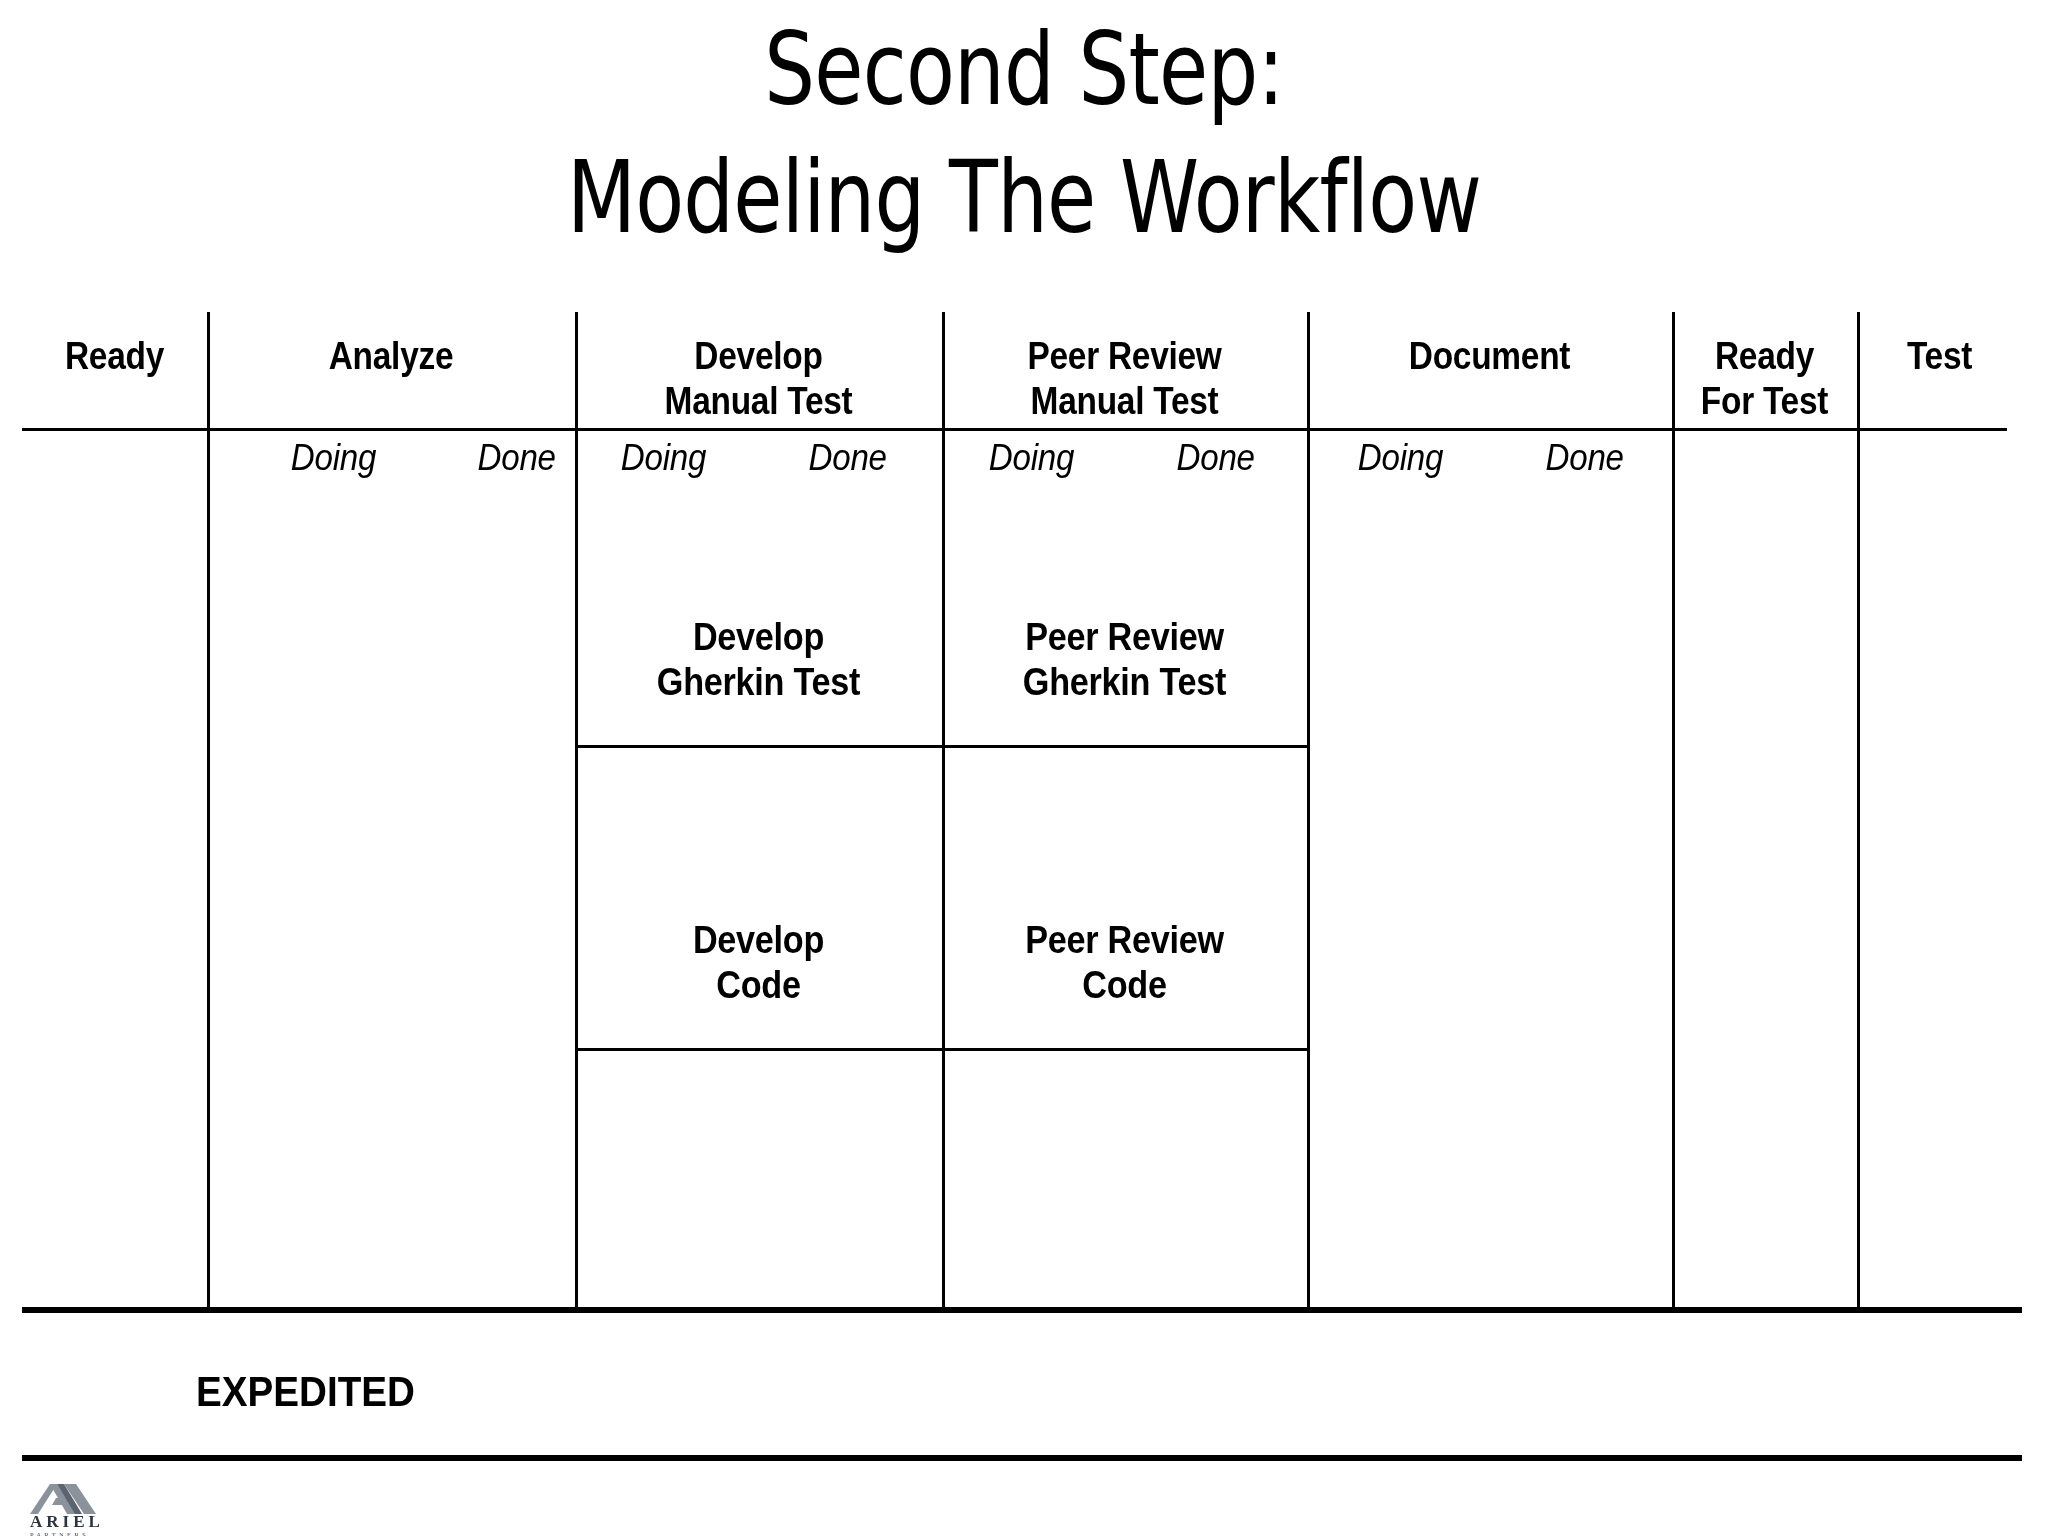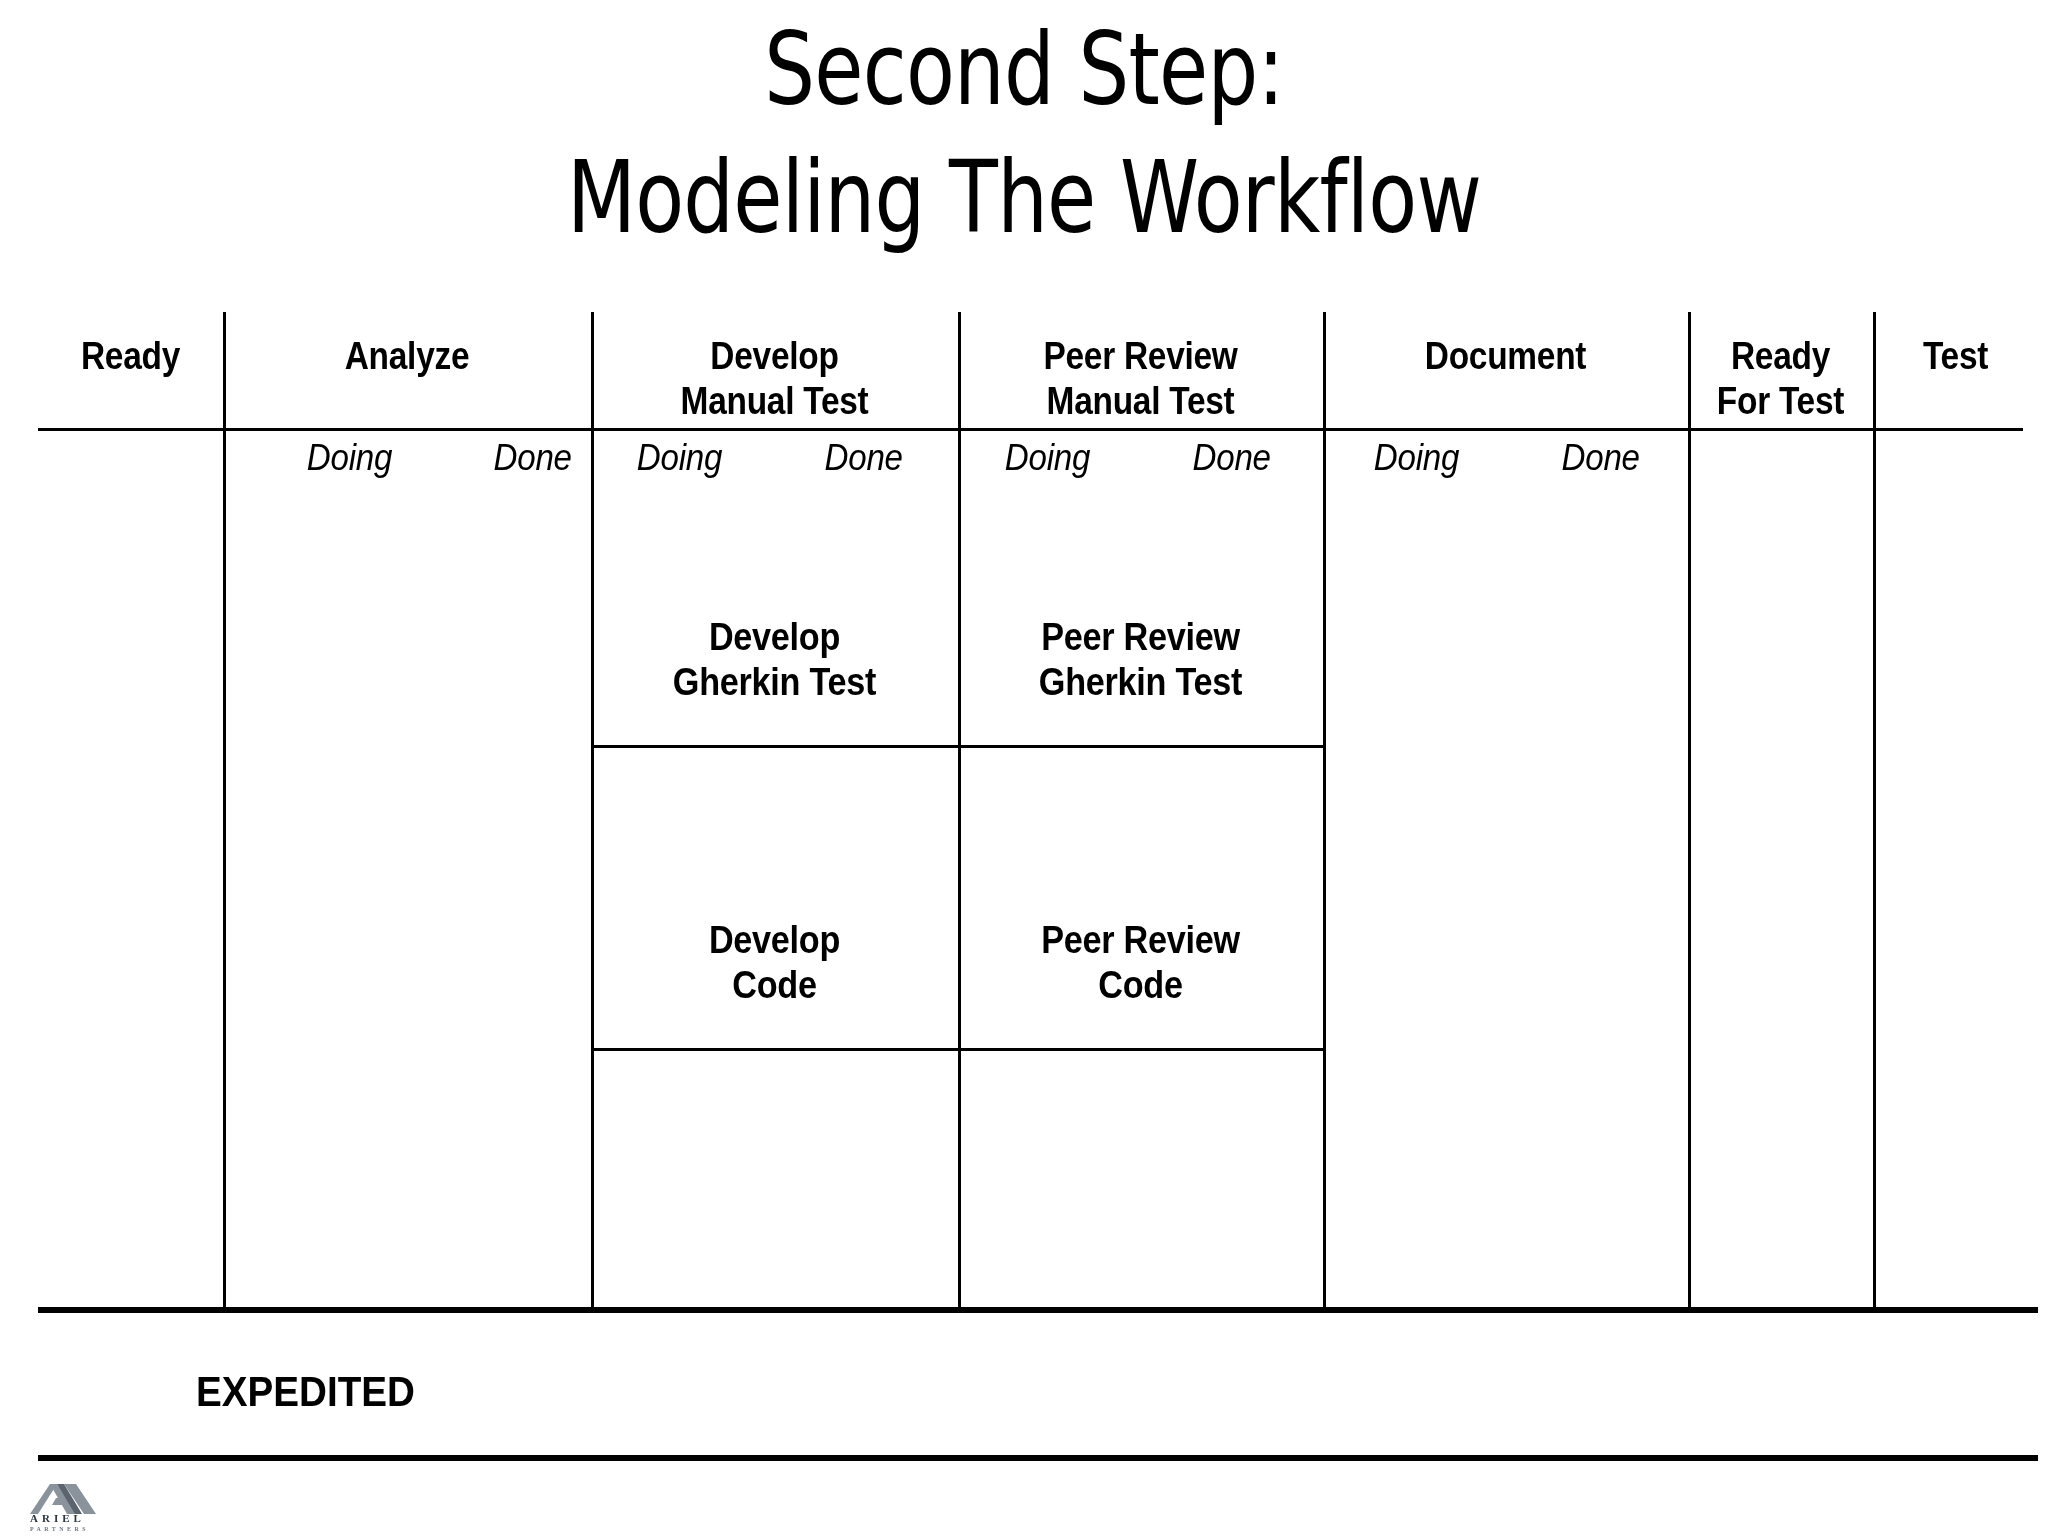--- a/index.html
+++ b/index.html
@@ -30,21 +30,21 @@
     color: #000000;
     font-family: "DejaVu Sans", "Liberation Sans", sans-serif;
     transform: scaleX(0.80);
     transform-origin: 50% 0%;
     white-space: pre-line;
   }
 
   
   #board {
     position: absolute;
-    left: 38px;
+    left: 22px;
     top: 312px;
     width: 2000px;
     height: 1146px;
   }
 
   .hline {
     position: absolute;
     background: #000000;
     left: 0;
   }
@@ -116,21 +116,21 @@
     position: absolute;
     left: 30px;
     top: 1480px;
     width: 96px;
     height: 56px;
   }
   #logo-mark { display: block; }
   #logo-word {
     font-family: "Liberation Serif", "DejaVu Serif", serif;
     font-weight: 700;
-    font-size: 11px;
+    font-size: 17px;
     letter-spacing: 4px;
     color: #2c3440;
     margin-top: -1px;
     line-height: 1;
   }
   #logo-sub {
     font-family: "Liberation Serif", "DejaVu Serif", serif;
     font-weight: 700;
     font-size: 6px;
     letter-spacing: 3.4px;

